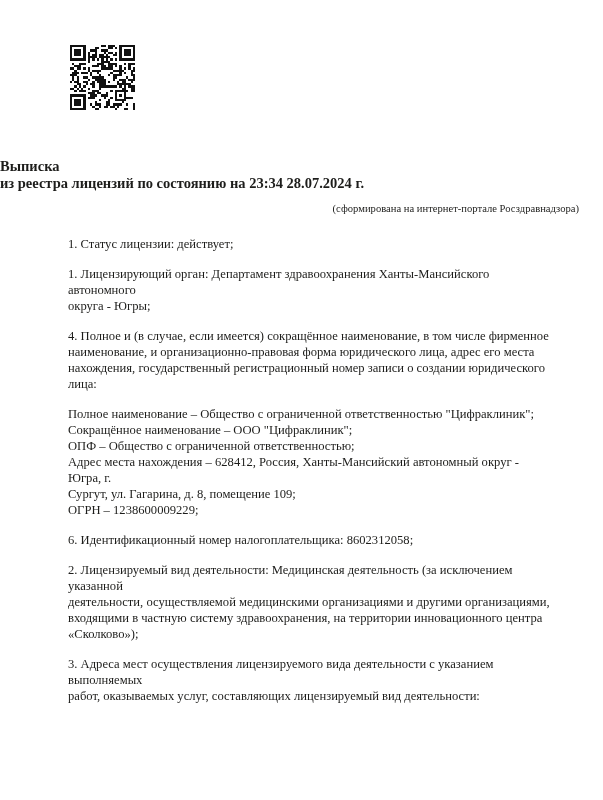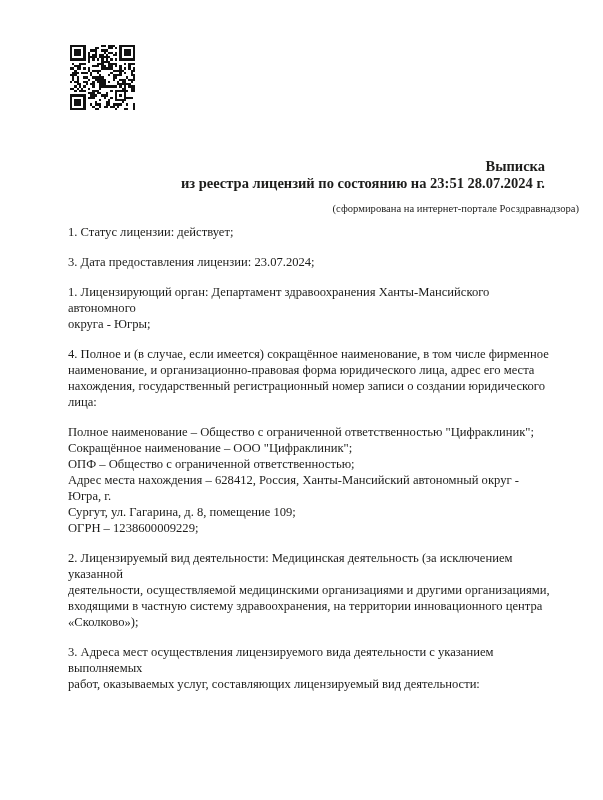--- a/index.html
+++ b/index.html
@@ -12,33 +12,33 @@
     overflow:hidden;
   }
   .page { position:absolute; inset:0; background:#ffffff; }
   .qr {
     position:absolute; left:70px; top:45px;
     width:65px; height:65px;
   }
   .qr svg { display:block; width:65px; height:65px; }
   .title-block {
     position:absolute; top:158px; left:0; width:545px;
-    text-align:right;
+    text-align:left;
     font-weight:bold;
     font-size:14.5px;
     line-height:17px;
   }
   .subtitle {
     position:absolute; top:202px; right:24px;
     font-size:10.6px;
     line-height:13px;
     padding-left:42px;
   }
   .content {
-    position:absolute; top:224px; left:68px;
+    position:absolute; top:236px; left:68px;
     width:486px;
     font-size:12.6px;
     line-height:16px;
   }
   .content p {
     margin:0 0 14px 0;
     white-space:pre-line;
   }
 </style>
 </head>
@@ -440,39 +440,39 @@
         <rect x="12" y="28" width="1" height="1" fill="#111111"></rect>
         <rect x="20" y="28" width="1" height="1" fill="#111111"></rect>
         <rect x="24" y="28" width="1" height="1" fill="#111111"></rect>
         <rect x="25" y="28" width="1" height="1" fill="#111111"></rect>
         <rect x="28" y="28" width="1" height="1" fill="#111111"></rect>
       </svg>
   </div>
 
   <div class="title-block">
     <div>Выписка</div>
-    <div>из реестра лицензий по состоянию на 23:51 28.07.2024 г.</div>
+    <div>из реестра лицензий по состоянию на 23:34 28.07.2024 г.</div>
   </div>
 
   <div class="subtitle">(сформирована на интернет-портале Росздравнадзора)</div>
 
   <div class="content">
     <p>1. Статус лицензии: действует;</p>
-    <p>3. Дата предоставления лицензии: 23.07.2024;</p>
     <p>1. Лицензирующий орган: Департамент здравоохранения Ханты-Мансийского автономного
 округа - Югры;</p>
     <p>4. Полное и (в случае, если имеется) сокращённое наименование, в том числе фирменное
 наименование, и организационно-правовая форма юридического лица, адрес его места
 нахождения, государственный регистрационный номер записи о создании юридического лица:</p>
     <p>Полное наименование – Общество с ограниченной ответственностью "Цифраклиник";
 Сокращённое наименование – ООО "Цифраклиник";
 ОПФ – Общество с ограниченной ответственностью;
 Адрес места нахождения – 628412, Россия, Ханты-Мансийский автономный округ - Югра, г.
 Сургут, ул. Гагарина, д. 8, помещение 109;
 ОГРН – 1238600009229;</p>
+    <p>6. Идентификационный номер налогоплательщика: 8602312058;</p>
     <p>2. Лицензируемый вид деятельности: Медицинская деятельность (за исключением указанной
 деятельности, осуществляемой медицинскими организациями и другими организациями,
 входящими в частную систему здравоохранения, на территории инновационного центра
 «Сколково»);</p>
     <p>3. Адреса мест осуществления лицензируемого вида деятельности с указанием выполняемых
 работ, оказываемых услуг, составляющих лицензируемый вид деятельности:</p>
   </div>
 
 </div>
 

